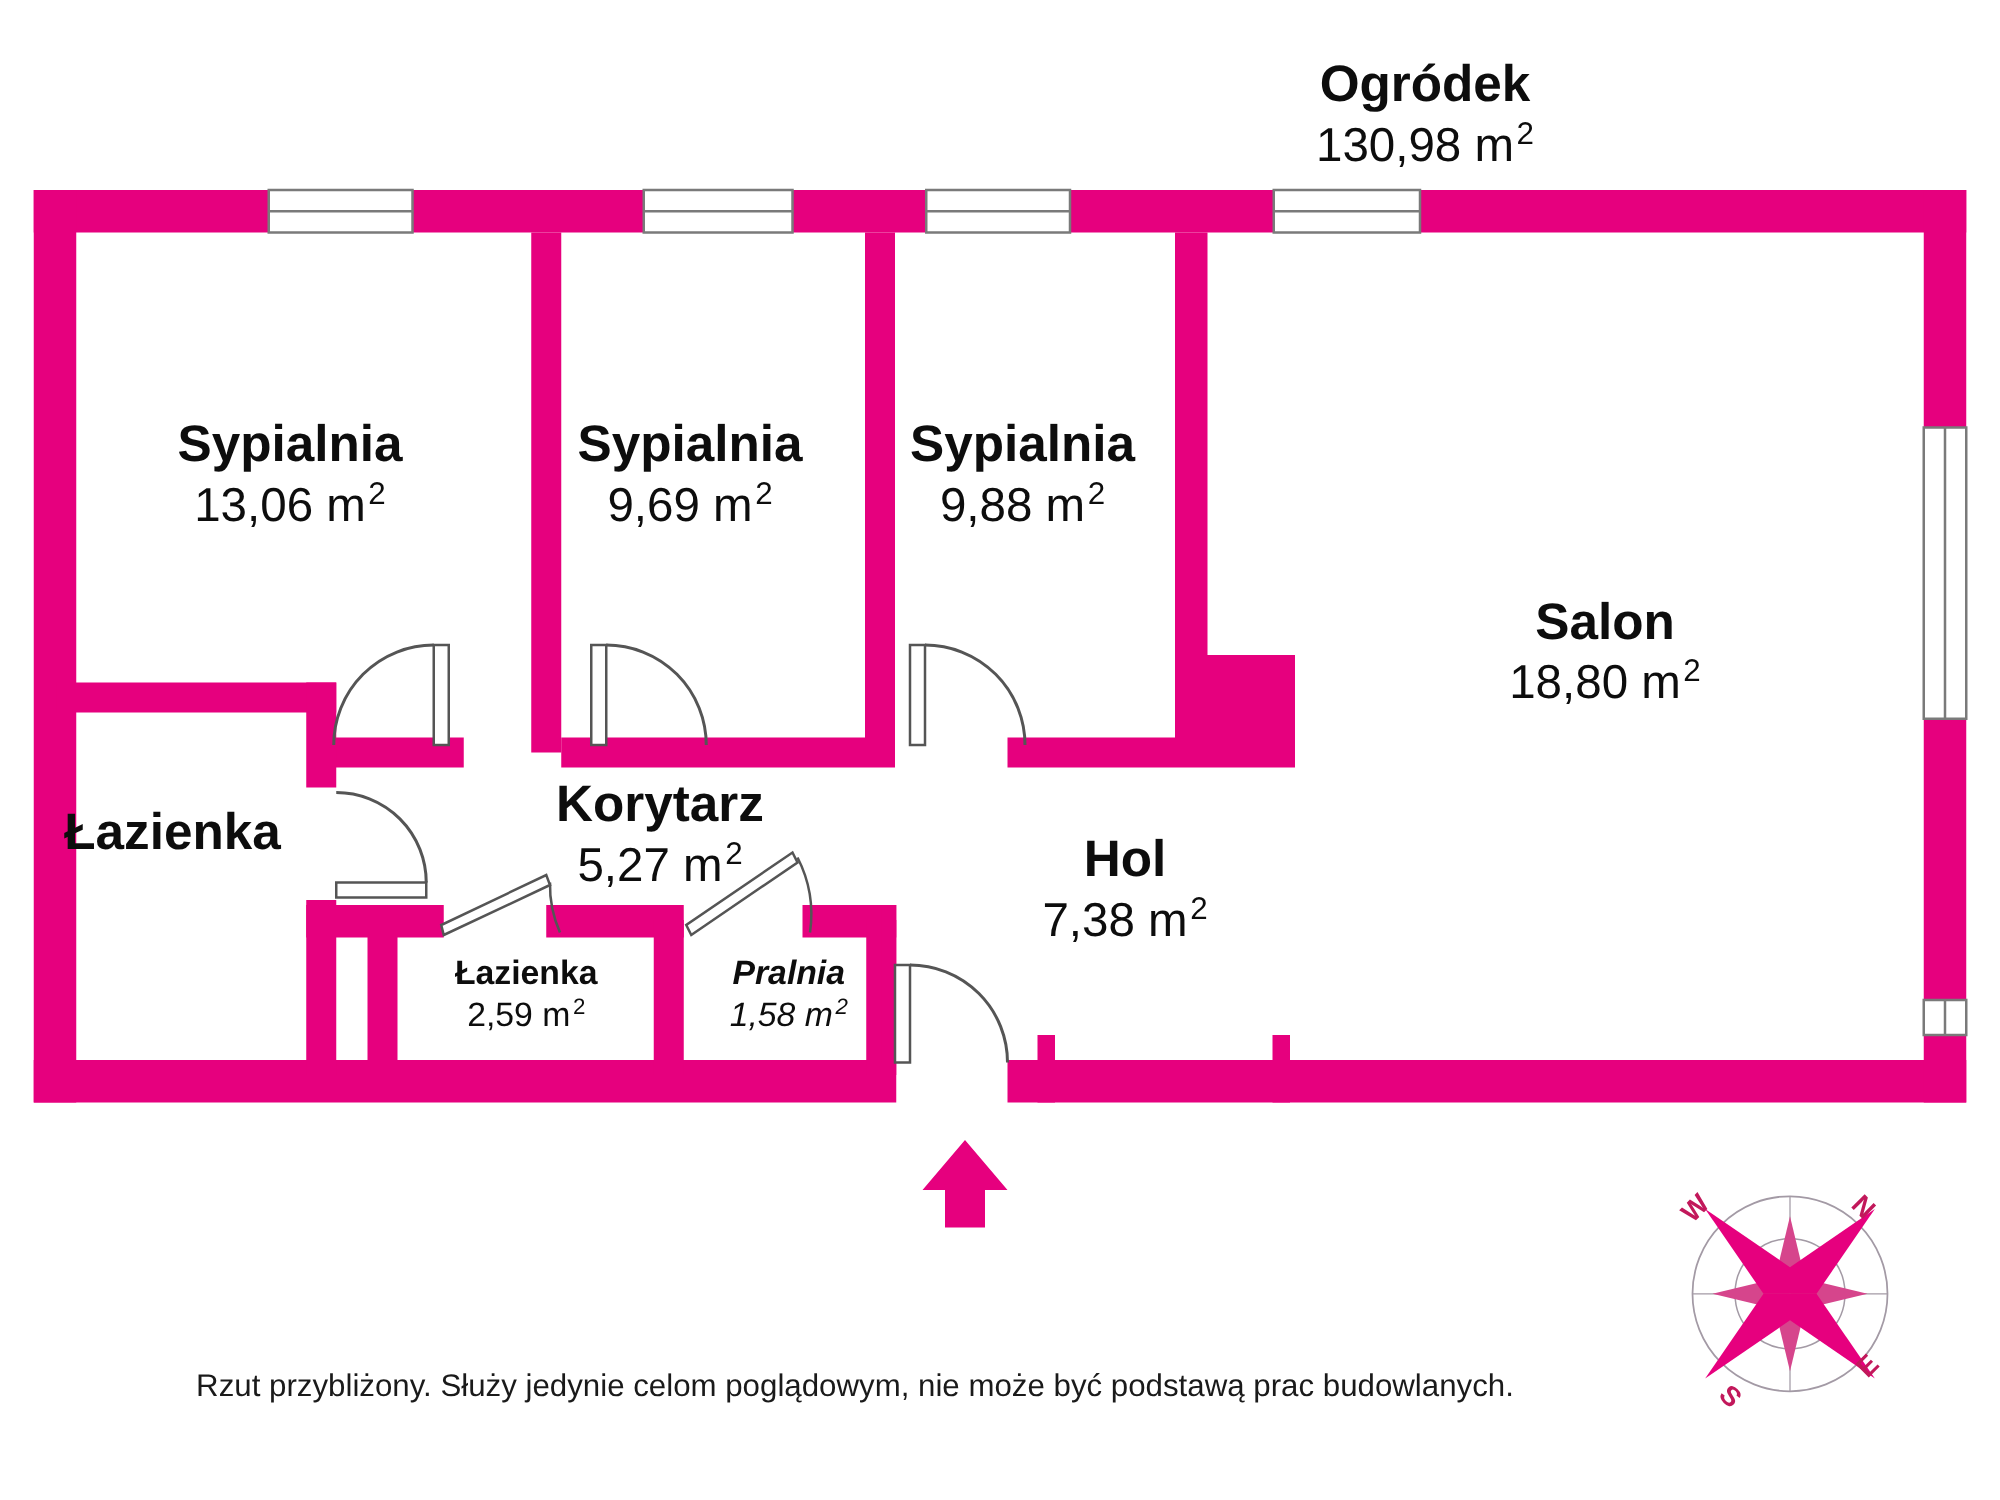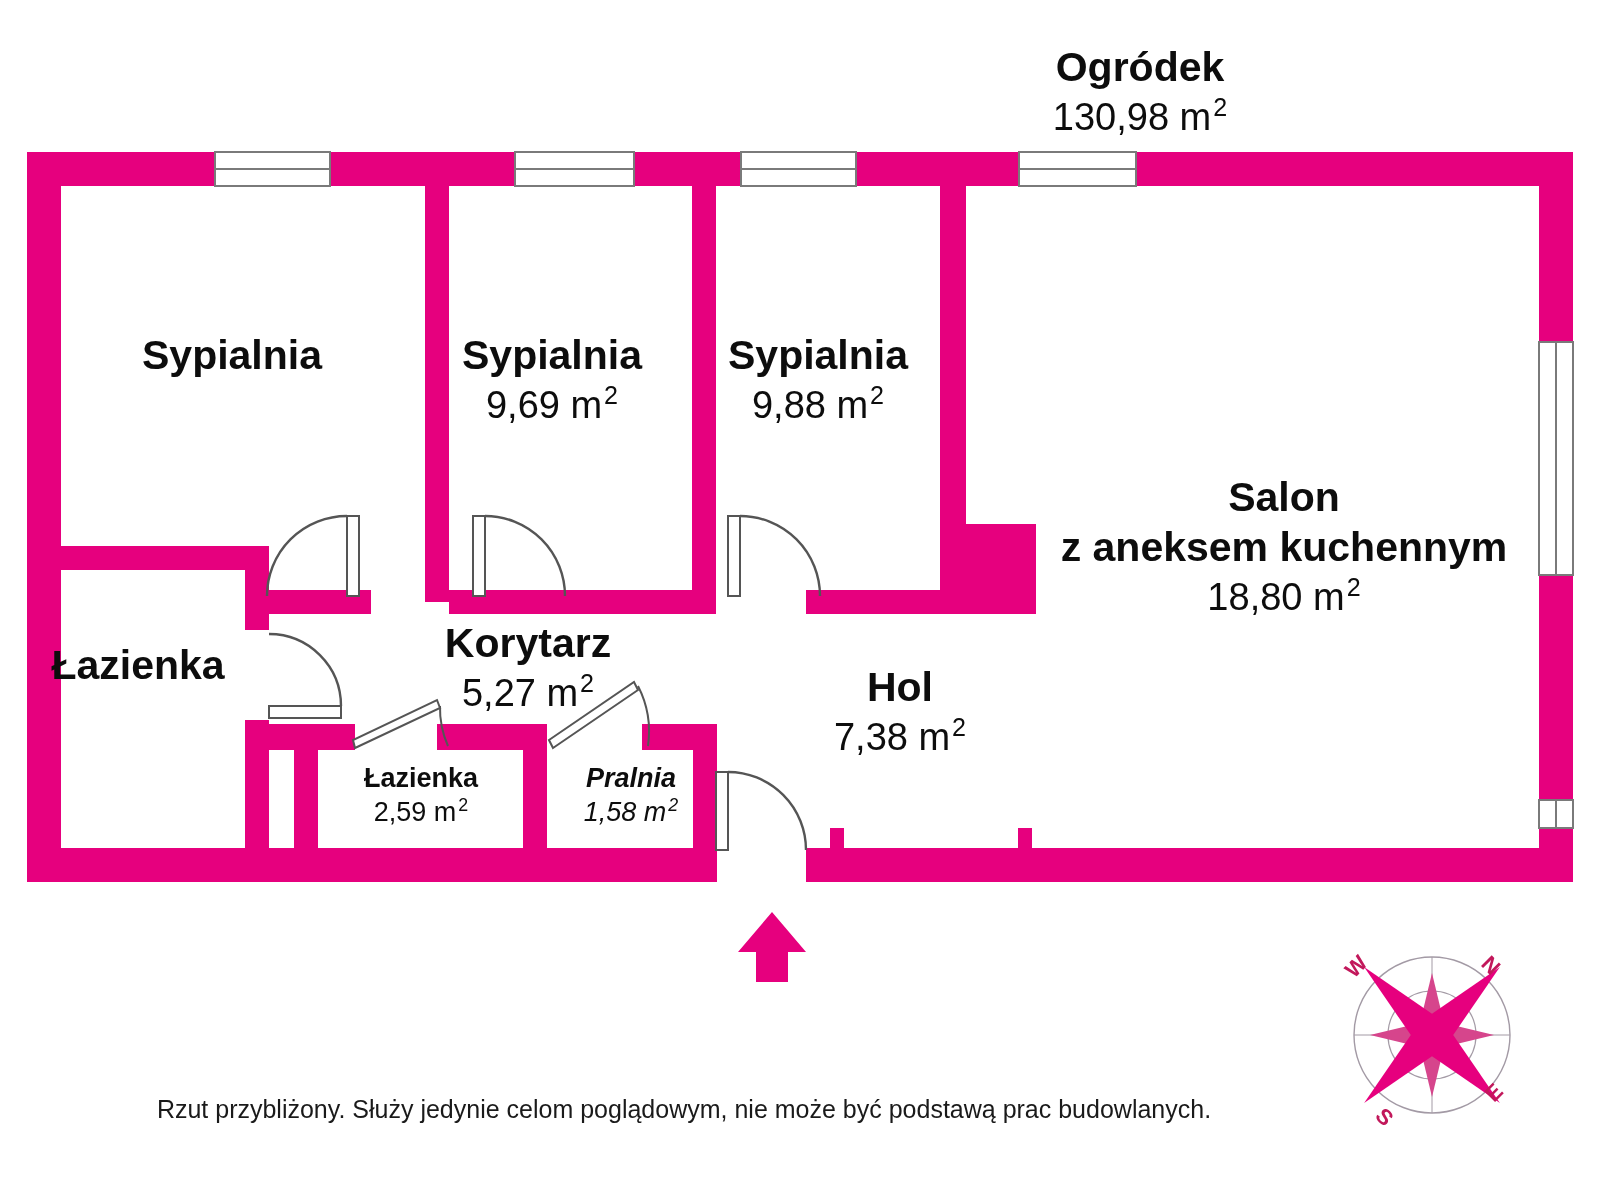--- a/index.html
+++ b/index.html
@@ -218,35 +218,35 @@
 
   </svg>
 
   <div class="lbl sz-big" style="left:940px; top:42px; width:400px;">
     <span class="name">Ogródek</span>
     <span class="area"><span>130,98 m</span><span class="sup">2</span></span>
   </div>
 
   <div class="lbl sz-big" style="left:72px; top:330px; width:320px;">
     <span class="name">Sypialnia</span>
+    <span class="area"><span>13,06 m</span><span class="sup">2</span></span>
   </div>
 
   <div class="lbl sz-big" style="left:392px; top:330px; width:320px;">
     <span class="name">Sypialnia</span>
     <span class="area"><span>9,69 m</span><span class="sup">2</span></span>
   </div>
 
   <div class="lbl sz-big" style="left:658px; top:330px; width:320px;">
     <span class="name">Sypialnia</span>
     <span class="area"><span>9,88 m</span><span class="sup">2</span></span>
   </div>
 
   <div class="lbl sz-big" style="left:1028px; top:472px; width:512px;">
     <span class="name">Salon</span>
-    <span class="name">z aneksem kuchennym</span>
     <span class="area"><span>18,80 m</span><span class="sup">2</span></span>
   </div>
 
   <div class="lbl sz-big" style="left:18px; top:640px; width:240px;">
     <span class="name">Łazienka</span>
   </div>
 
   <div class="lbl sz-big" style="left:378px; top:618px; width:300px;">
     <span class="name">Korytarz</span>
     <span class="area"><span>5,27 m</span><span class="sup">2</span></span>

